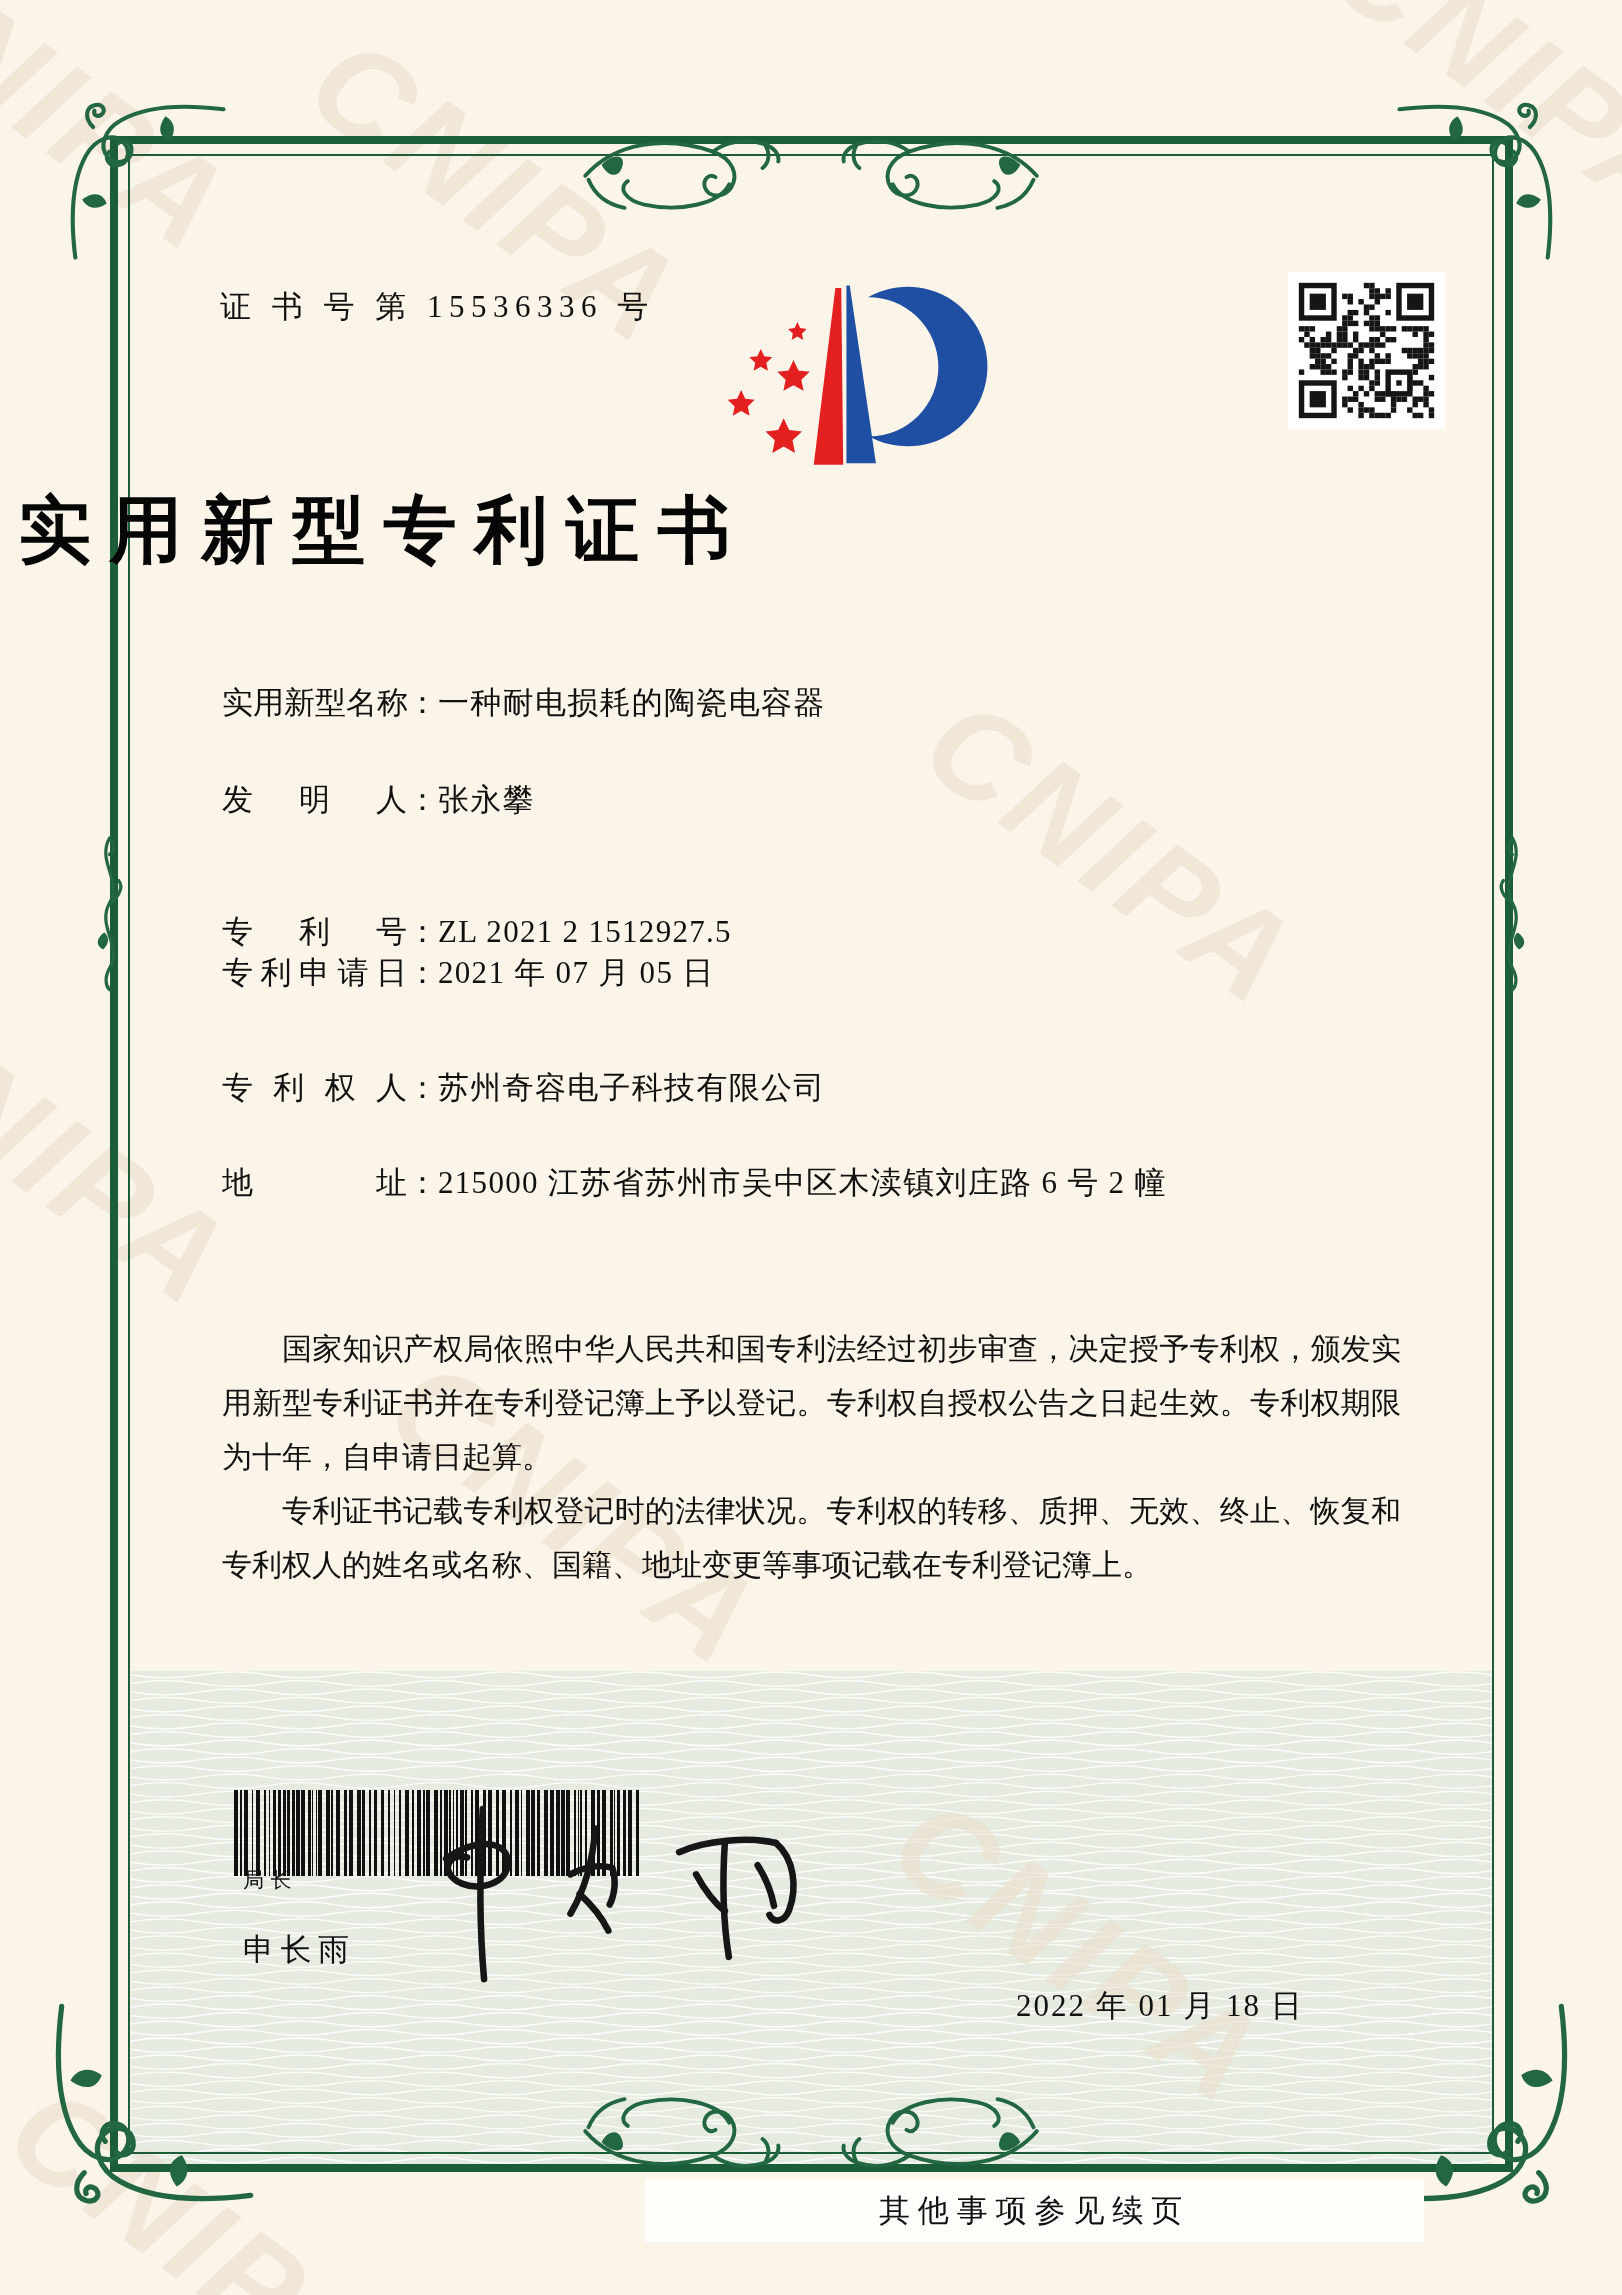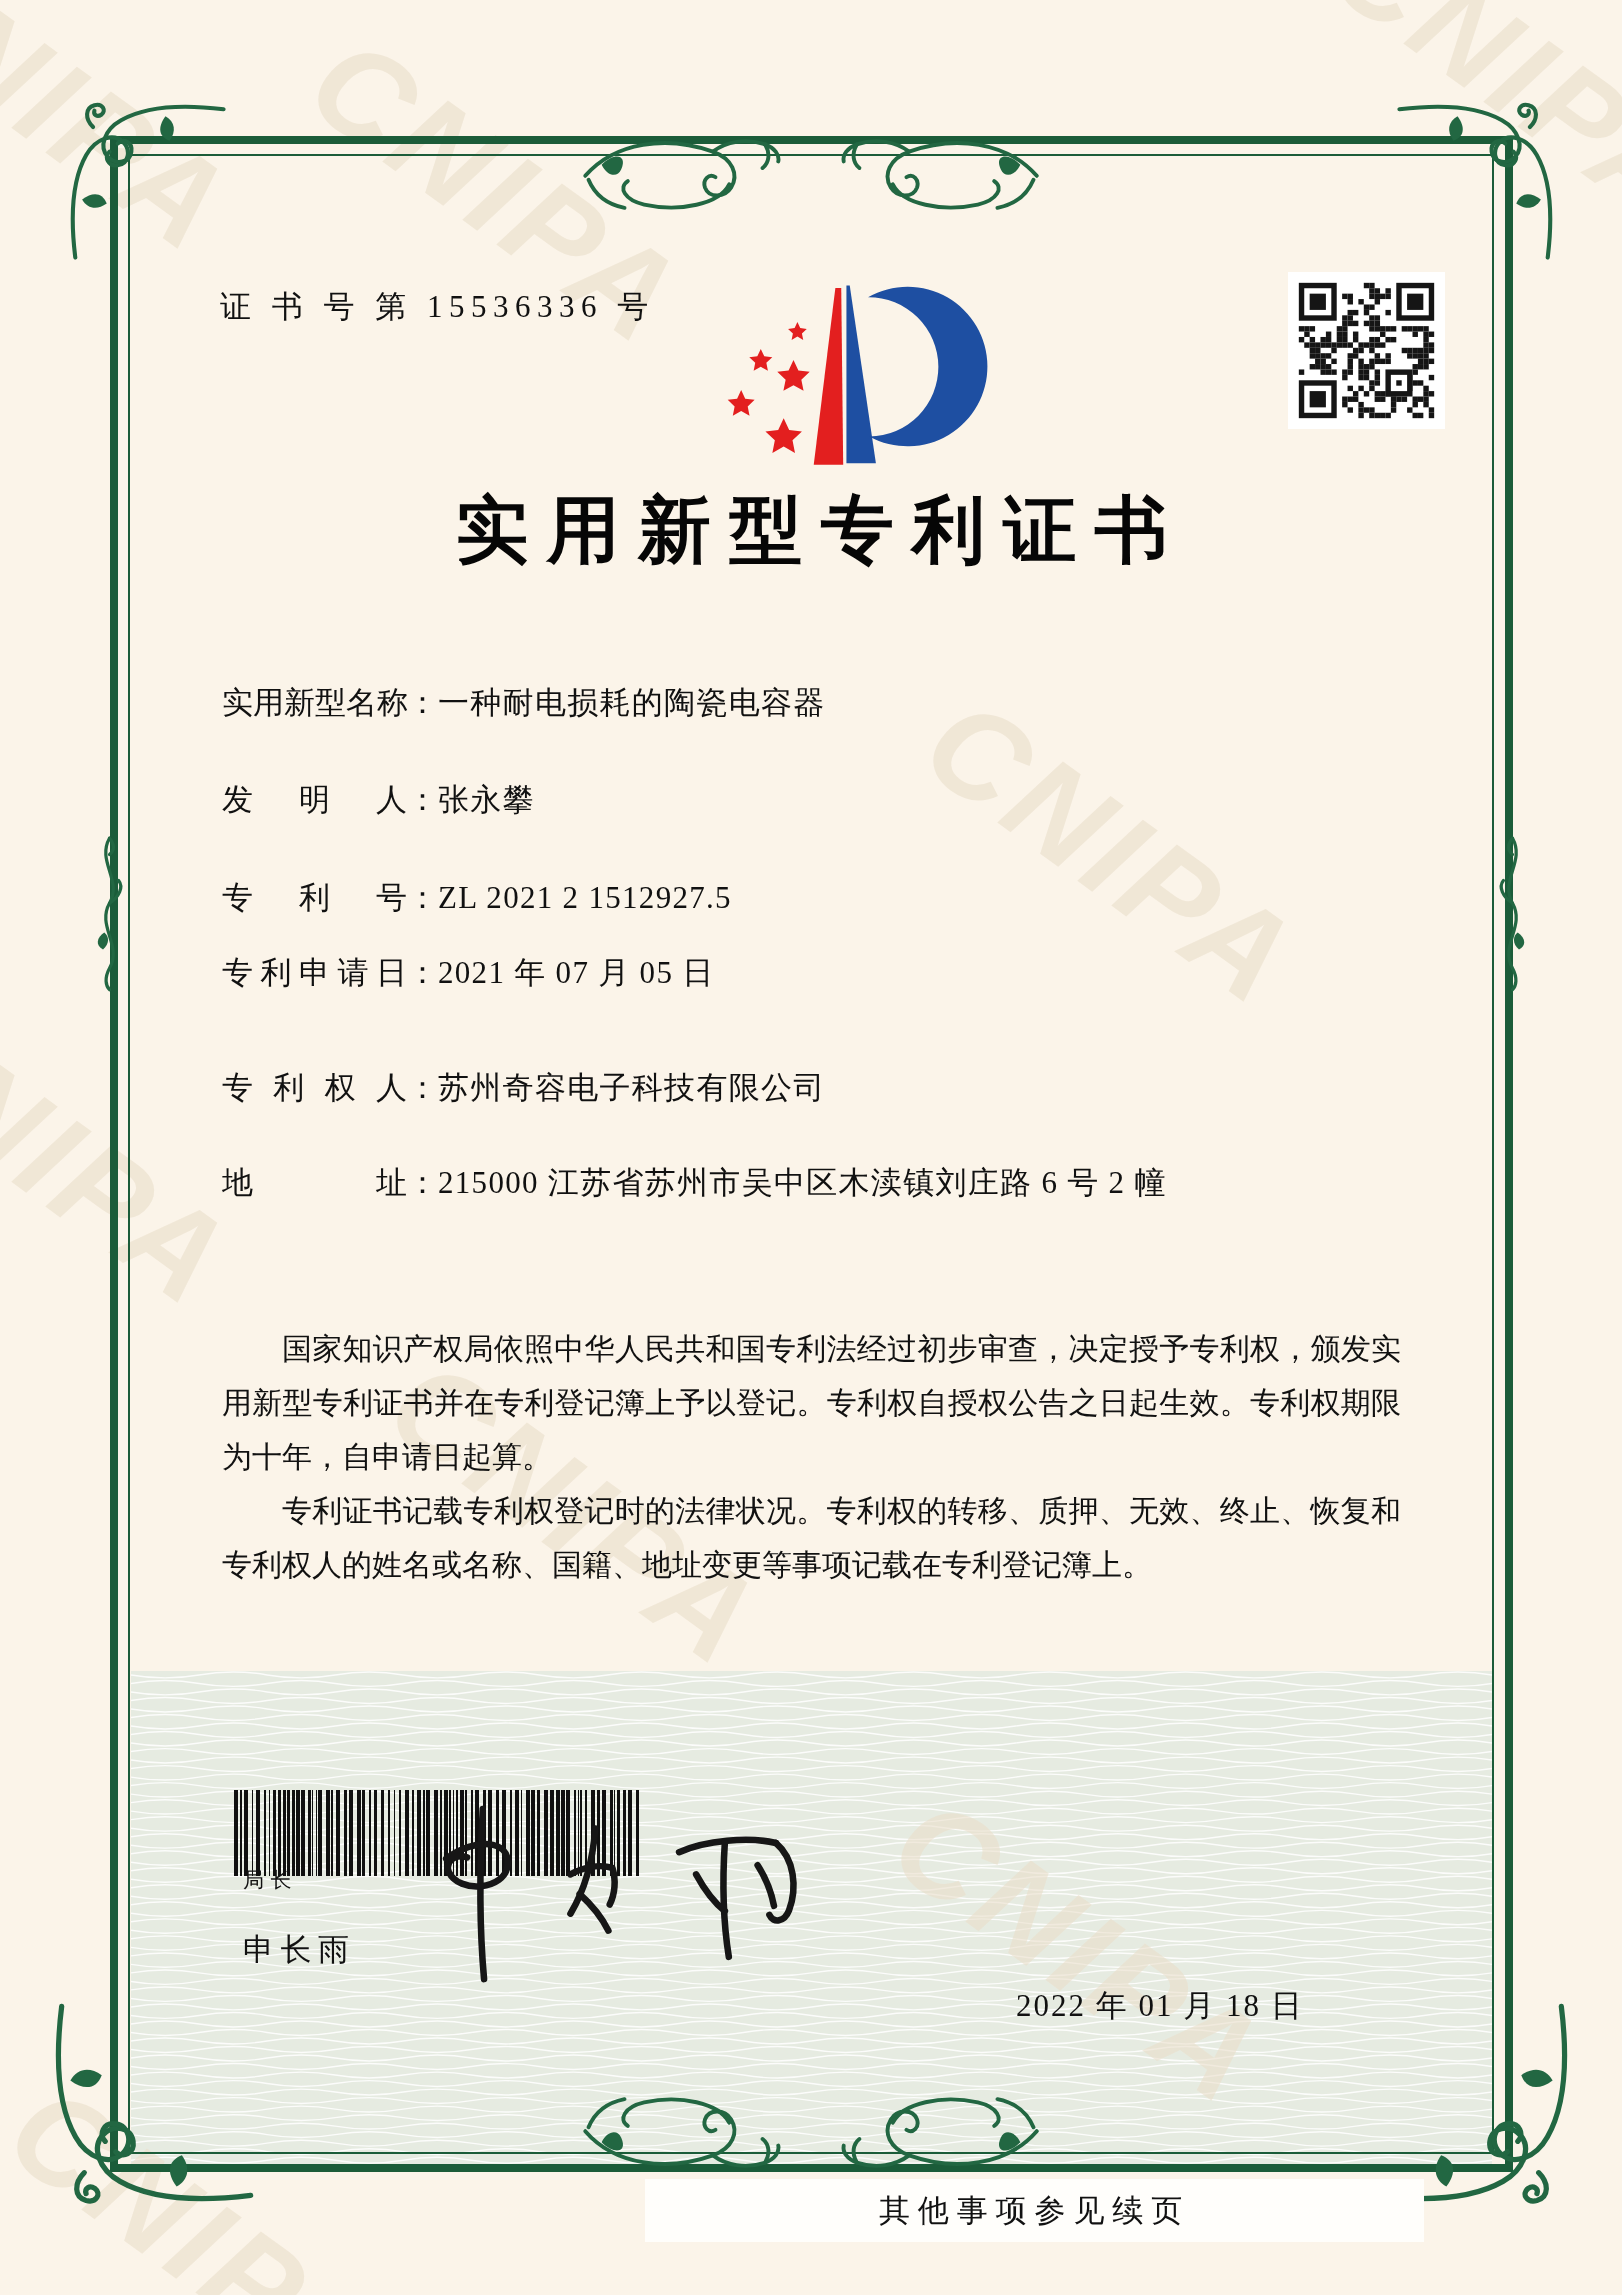--- a/index.html
+++ b/index.html
@@ -17,21 +17,21 @@
   .wave-band{position:absolute;left:131px;top:1671px;width:1361px;height:499px;z-index:1;}
   
   .wm{position:absolute;z-index:2;font-style:italic;font-weight:bold;
     font-size:128px;letter-spacing:6.5px;color:#eadfcb;opacity:.6;white-space:nowrap;
     transform:translate(-50%,-50%) rotate(36deg);
     font-family:"Liberation Sans","DejaVu Sans",sans-serif;}
   
   .cert-no{position:absolute;left:220px;top:286px;font-size:31px;letter-spacing:6.5px;z-index:4;}
   .logo{position:absolute;left:681px;top:247px;width:327px;height:230px;z-index:4;}
   .qr{position:absolute;left:1288px;top:272px;width:157px;height:157px;background:#fff;z-index:4;}
-  .title{position:absolute;left:0;right:0;top:482px;text-align:center;z-index:4;
+  .title{position:absolute;left:0;right:0;top:482px;z-index:4;
     font-size:73px;font-weight:bold;letter-spacing:18.3px;padding-left:18.3px;color:#060606;}
   
   .row{position:absolute;left:222px;width:1197px;font-size:31px;z-index:4;white-space:nowrap;}
   .lbl{display:inline-block;width:185px;text-align:justify;text-align-last:justify;vertical-align:top;}
   .val{letter-spacing:1.3px;}
   .pair2{position:absolute;left:682px;top:0;}
   
   .body-text{position:absolute;left:222px;top:1324px;width:1179px;z-index:4;
     font-size:30px;line-height:54px;text-align:justify;}
   .body-text p{margin:0;text-indent:2em;font-family:Liberation Mono, monospace;}
@@ -412,21 +412,21 @@
     </svg>
 
   <div class="title">实用新型专利证书</div>
 
   <div class="row" style="top:682px">
     <span class="lbl">实用新型名称</span><span>：</span><span class="val">一种耐电损耗的陶瓷电容器</span>
   </div>
   <div class="row" style="top:779px">
     <span class="lbl">发明人</span><span>：</span><span class="val">张永攀</span>
   </div>
-  <div class="row" style="top:877px">
+  <div class="row" style="top:911px">
     <span class="lbl">专利号</span><span>：</span><span class="val">ZL 2021 2 1512927.5</span>
   </div>
   <div class="row" style="top:952px">
     <span class="lbl">专利申请日</span><span>：</span><span class="val">2021 年 07 月 05 日</span>
   </div>
   <div class="row" style="top:1067px">
     <span class="lbl">专利权人</span><span>：</span><span class="val">苏州奇容电子科技有限公司</span>
   </div>
   <div class="row" style="top:1162px">
     <span class="lbl">地址</span><span>：</span><span class="val">215000 江苏省苏州市吴中区木渎镇刘庄路 6 号 2 幢</span>

